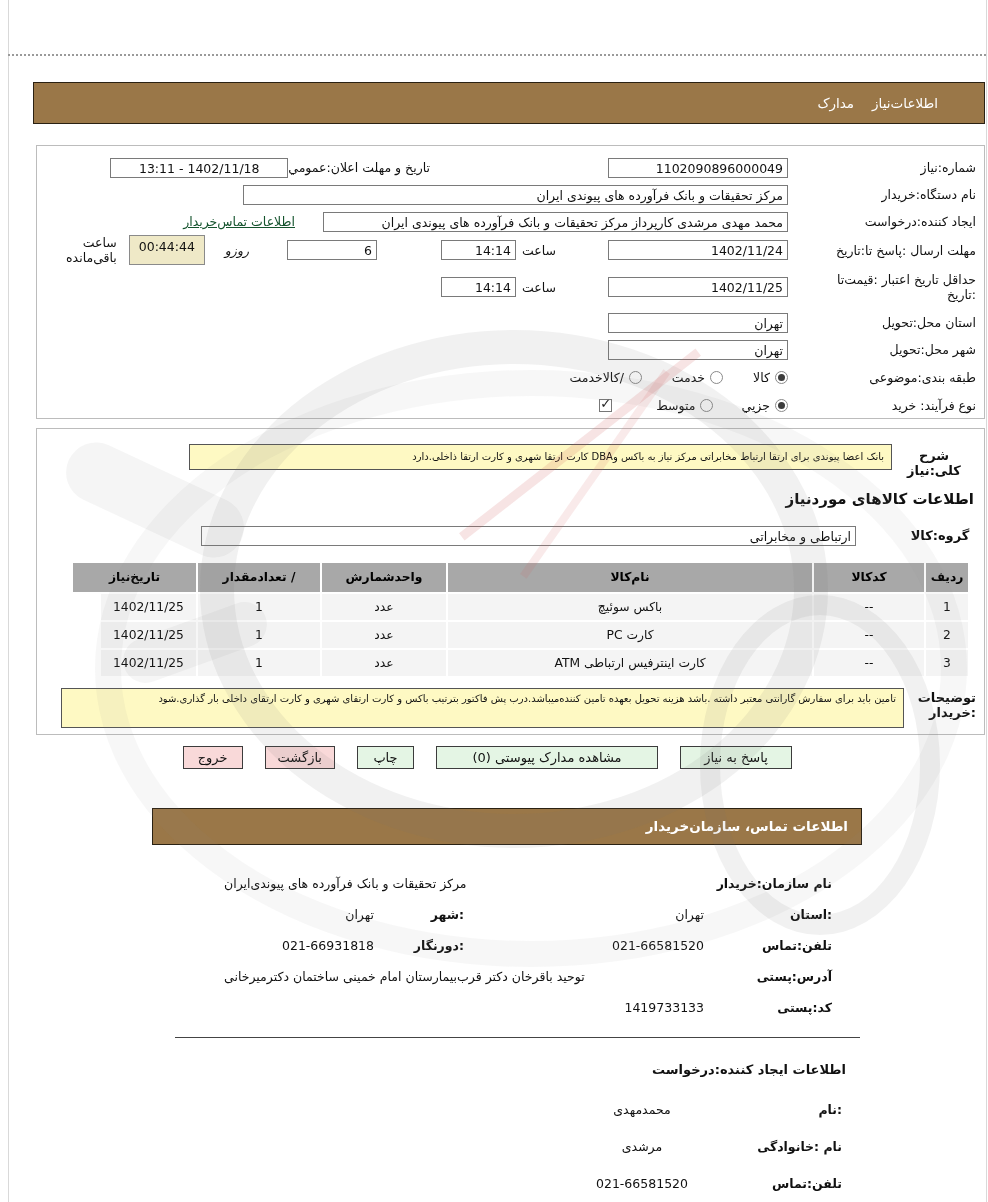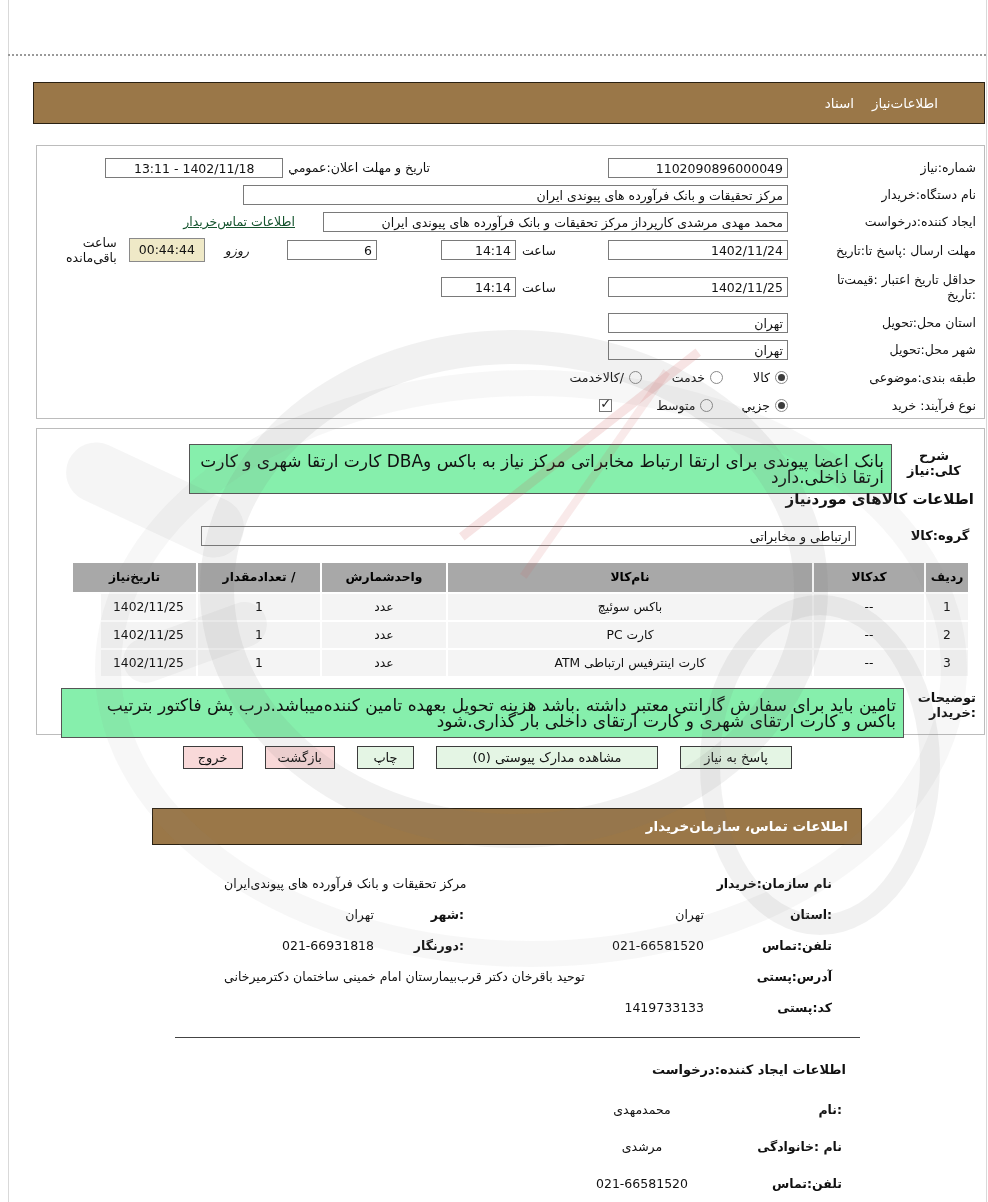--- a/index.html
+++ b/index.html
@@ -36,31 +36,31 @@
   .lbl{width:188px;flex:none;}
   .lbl2{width:188px;flex:none;line-height:15px;}
   .lbl2 span{display:block;}
   .blbl{font-weight:bold;font-size:13px;flex:none;text-align:center;}
   .ibox{background:#fff;border:1px solid #7a7a7a;height:20px;line-height:20px;padding:0 4px;
     box-sizing:border-box;font-size:12.5px;text-align:right;flex:none;}
   .num{direction:ltr;margin-left:28px;}
   .center{text-align:center;}
   .w75{width:75px}.w90{width:90px}.w175{width:178px}.w180{width:180px}
   .w465{width:465px}.w545{width:545px}.w655{width:655px}
-  .countdown{background:#efe9c7;border:1px solid #8a8a8a;height:24px;line-height:21px;width:76px;
+  .countdown{background:#efe9c7;border:1px solid #8a8a8a;height:30px;line-height:21px;width:76px;
     text-align:center;box-sizing:border-box;direction:ltr;font-size:12.5px;flex:none;}
   .link{color:#14532d;text-decoration:underline;cursor:pointer;}
   
   .opt{display:flex;align-items:center;gap:5px;flex:none;}
   .radio{width:13px;height:13px;border:1px solid #8a8a8a;border-radius:50%;background:#fff;position:relative;flex:none;box-sizing:border-box;}
   .radio.checked::after{content:'';position:absolute;top:2px;left:2px;right:2px;bottom:2px;background:#3c3c3c;border-radius:50%;}
   .cb{width:13px;height:13px;border:1px solid #777;background:#fff;position:relative;flex:none;box-sizing:border-box;}
   .cb.checked::after{content:'\2713';position:absolute;top:-4px;left:0px;font-size:13px;font-weight:bold;color:#222;}
   
-  .dbox{border:1px solid #555;padding:8px 7px;font-size:17px;line-height:16px;text-align:right;background:#86efac;box-sizing:border-box;}
+  .dbox{border:1px solid #555;padding:2px 7px;font-size:10px;line-height:16px;text-align:right;background:#fef9c3;box-sizing:border-box;}
   .heading{font-weight:bold;font-size:15px;margin:12px 10px 0 0;}
   
   .gtable{margin:14px 16px 0 40px;}
   .grow{display:grid;grid-template-columns:42px 110px 364px 124px 122px 123px;column-gap:2px;}
   .hcell{background:#a8a8a8;height:29px;line-height:29px;font-weight:bold;font-size:12.3px;text-align:center;color:#000;}
   .dcell{background:#f4f4f4;height:26px;line-height:26px;font-size:12.3px;text-align:center;}
   .grow + .grow{margin-top:2px;}
   
   .btnrow{position:absolute;top:746px;right:196px;display:flex;gap:22px;z-index:2;}
   .btn{height:23px;line-height:21px;text-align:center;font-size:13px;border:1px solid #3c3c3c;
@@ -94,29 +94,29 @@
 <div class="wm wm-ring3"></div>
 <div class="wm wm-red1"></div>
 <div class="wm wm-red2"></div>
 <div class="wm wm-blob1"></div>
 <div class="wm wm-blob2"></div>
 
 <div class="root">
 
   <div class="bar tabbar">
     <span class="tab">اطلاعات‌نیاز</span>
-    <span class="tab">اسناد</span>
+    <span class="tab">مدارک</span>
   </div>
 
   <div class="panel panel1">
     <div class="frow">
       <span class="lbl">شماره:نیاز</span>
       <div class="ibox w180 num">1102090896000049</div>
       <span style="margin-right:150px;">تاریخ و مهلت اعلان:عمومي</span>
-      <div class="ibox w175 center" style="margin-right:5px;">1402/11/18 - 13:11</div>
+      <div class="ibox w175 center" style="">1402/11/18 - 13:11</div>
     </div>
     <div class="frow">
       <span class="lbl">نام دستگاه:خریدار</span>
       <div class="ibox w545">مرکز تحقیقات و بانک فرآورده های پیوندی ایران</div>
     </div>
     <div class="frow">
       <span class="lbl">ایجاد کننده:درخواست</span>
       <div class="ibox w465">محمد مهدی  مرشدی کارپرداز مرکز تحقیقات و بانک فرآورده های پیوندی ایران</div>
       <span class="link" style="margin-right:28px;">اطلاعات تماس‌خریدار</span>
     </div>

